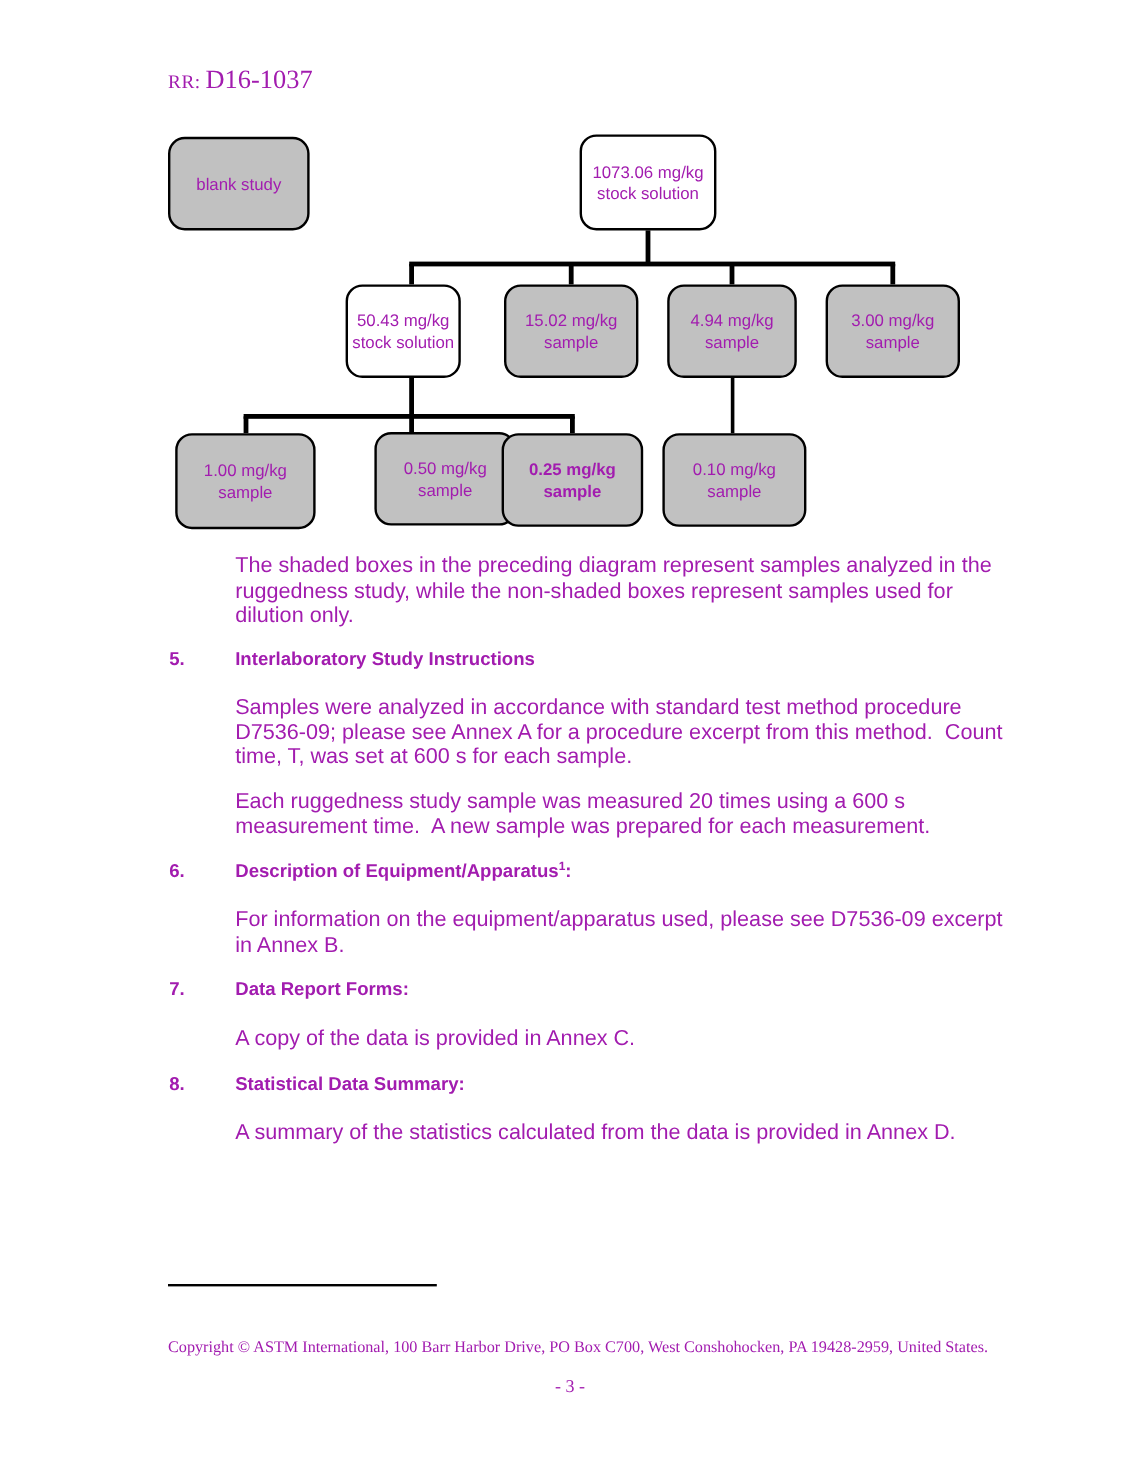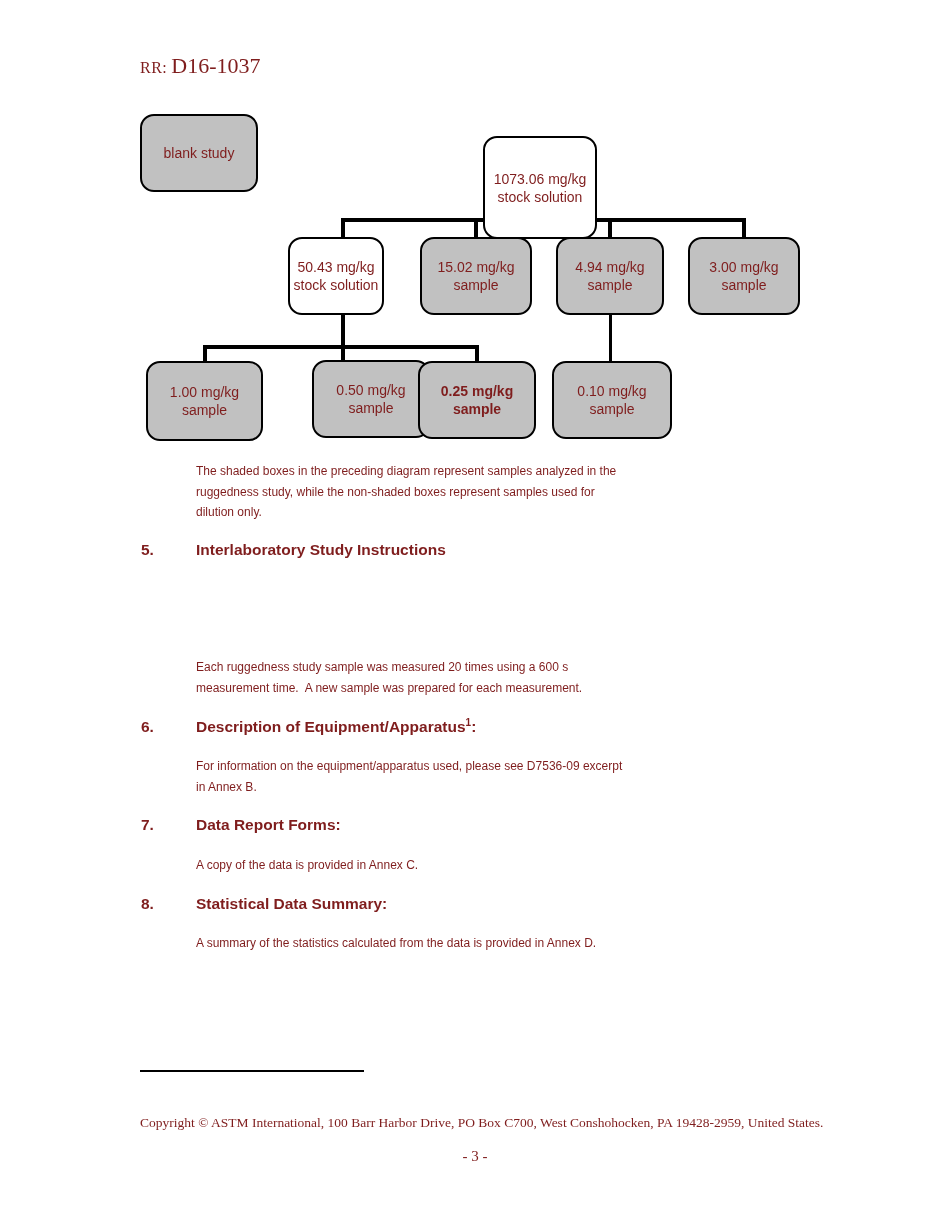--- a/index.html
+++ b/index.html
@@ -2,21 +2,21 @@
 <html><head>
 <meta charset="utf-8">
 <style>
   html, body { margin: 0; padding: 0; background: #ffffff; }
   .page {
     position: relative;
     width: 950px;
     height: 1230px;
     background: #ffffff;
     font-family: "Liberation Sans", sans-serif;
-    color: #7f1d1d;
+    color: #a21caf;
     overflow: hidden;
   }
 
   
   .doc-header {
     position: absolute;
     left: 140px;
     top: 53px;
     font-family: "Liberation Serif", serif;
     white-space: nowrap;
@@ -35,21 +35,21 @@
     justify-content: center;
     text-align: center;
     font-size: 14px;
     line-height: 18px;
     white-space: pre-line;
     box-sizing: border-box;
   }
   .node.shaded { background: #c1c1c1; }
 
   .n-blank { left: 140px; top: 114px; width: 118px; height: 78px; }
-  .n-1073  { left: 483px; top: 112px; width: 114px; height: 103px; margin-top: 24px; }
+  .n-1073  { left: 483px; top: 112px; width: 114px; height: 80px; }
   .n-50    { left: 288px; top: 237px; width: 96px; height: 78px; }
   .n-15    { left: 420px; top: 237px; width: 112px; height: 78px; }
   .n-494   { left: 556px; top: 237px; width: 108px; height: 78px; }
   .n-300   { left: 688px; top: 237px; width: 112px; height: 78px; }
   .n-100   { left: 146px; top: 361px; width: 117px; height: 80px; }
   .n-050   { left: 284px; top: 360px; width: 118px; height: 78px; margin-left: 28px; }
   .n-025   { left: 418px; top: 361px; width: 118px; height: 78px; font-weight: bold; }
   .n-010   { left: 552px; top: 361px; width: 120px; height: 78px; }
 
   
@@ -63,21 +63,21 @@
   .c-v2 { left: 341px; top: 315px; width: 4px; height: 46px; }
   .c-h2 { left: 203px; top: 345px; width: 276px; height: 4px; }
   .c-d5 { left: 203px; top: 347px; width: 4px; height: 14px; }
   .c-d6 { left: 475px; top: 347px; width: 4px; height: 14px; }
   .c-v3 { left: 609px; top: 315px; width: 3px; height: 46px; }
 
   
   .body-text {
     position: absolute;
     left: 196px;
-    font-size: 12px;
+    font-size: 18px;
     line-height: 20.5px;
     white-space: pre-wrap;
   }
   .p-caption { top: 461px; }
   .p-sec5a   { top: 579px; }
   .p-sec5b   { top: 657px; }
   .p-sec6a   { top: 756px; }
   .p-sec7a   { top: 855px; }
   .p-sec8a   { top: 933px; }
 
@@ -176,20 +176,23 @@
   <div class="node shaded n-010">0.10 mg/kg
 sample</div>
 
   <div class="body-text p-caption">The shaded boxes in the preceding diagram represent samples analyzed in the
 ruggedness study, while the non-shaded boxes represent samples used for
 dilution only.</div>
 
   <div class="section-heading h-sec5">
     <span class="num">5.</span><span>Interlaboratory Study Instructions</span><sup></sup><span></span>
   </div>
+  <div class="body-text p-sec5a">Samples were analyzed in accordance with standard test method procedure
+D7536-09; please see Annex A for a procedure excerpt from this method.  Count
+time, T, was set at 600 s for each sample.</div>
   <div class="body-text p-sec5b">Each ruggedness study sample was measured 20 times using a 600 s
 measurement time.  A new sample was prepared for each measurement.</div>
 
   <div class="section-heading h-sec6">
     <span class="num">6.</span><span>Description of Equipment/Apparatus</span><sup>1</sup><span>:</span>
   </div>
   <div class="body-text p-sec6a">For information on the equipment/apparatus used, please see D7536-09 excerpt
 in Annex B.</div>
 
   <div class="section-heading h-sec7">

